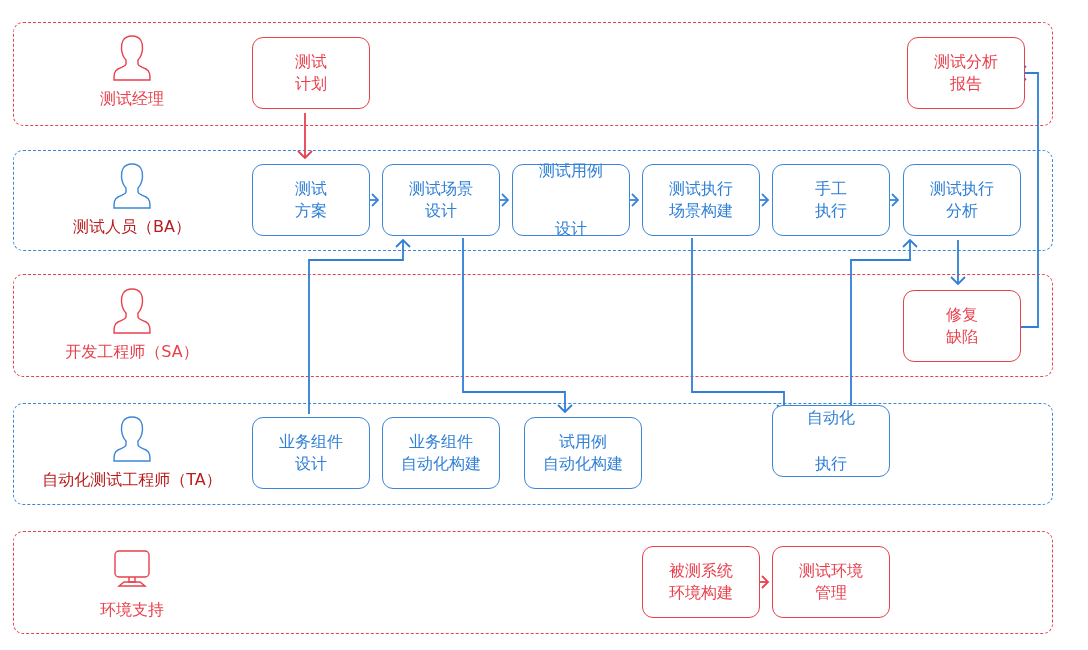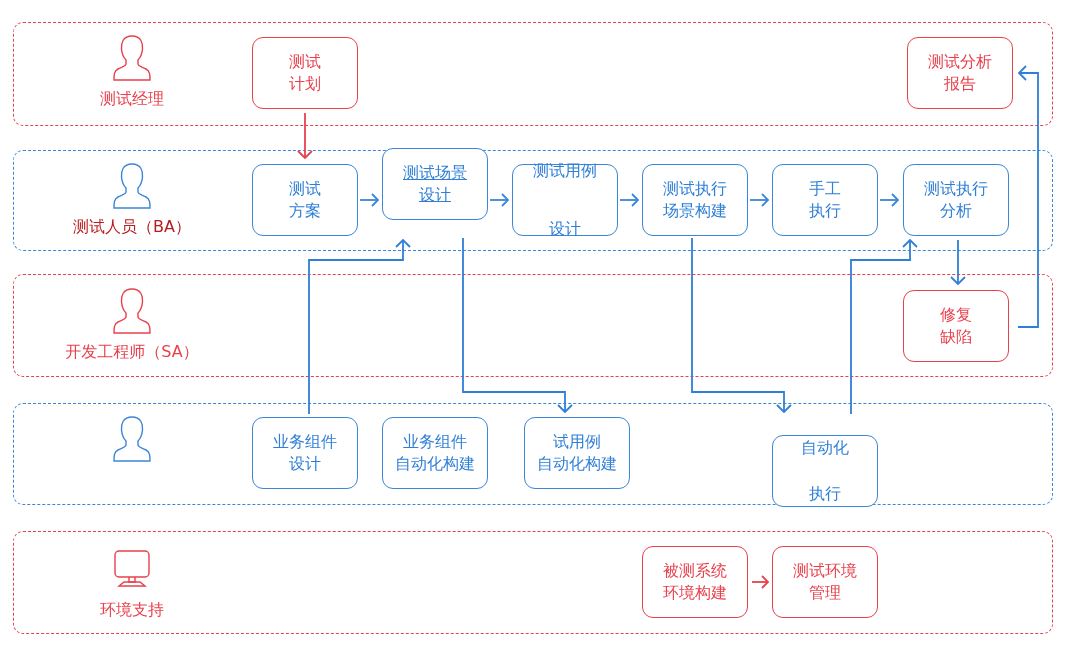--- a/index.html
+++ b/index.html
@@ -6,21 +6,21 @@
   body { width: 1088px; height: 650px; position: relative; overflow: hidden;
          font-family: "DejaVu Sans", "Liberation Sans", sans-serif; }
   .lane { position: absolute; left: 13px; width: 1040px; border-radius: 10px;
           box-sizing: border-box; }
   .lane.red { border: 1.3px dashed #e8414d; }
   .lane.blue { border: 1.3px dashed #3b86d6; }
   .role { position: absolute; text-align: center; font-size: 16px; white-space: nowrap; }
   .role.red { color: #e8414d; }
   .role.blue { color: #b91c1c; }
   .role .ico { display: block; margin: 0 auto 6px auto; }
-  .box { position: absolute; width: 106px; height: 72px; box-sizing: border-box;
+  .box { position: absolute; width: 118px; height: 72px; box-sizing: border-box;
          border-radius: 11px; display: flex; flex-direction: column;
          align-items: center; justify-content: center; font-size: 16px;
          line-height: 22px; background: #fff; text-align: center; cursor: pointer; }
   .box.red { border: 1.3px solid #e8414d; color: #e8414d; }
   .box.blue { border: 1.3px solid #3b86d6; color: #2f7fd6; }
   .box span { display: block; white-space: nowrap; }
   svg.wires { position: absolute; left: 0; top: 0; pointer-events: none; }
 </style>
 </head>
 <body>
@@ -46,20 +46,21 @@
 <div class="role red" style="left:42px;width:180px;top:286px;">
   <svg class="ico" width="40" height="50" viewBox="0 0 40 50">
     <path d="M20 3 C11 3 9 10 9.5 16 C10 21 12 25 14 27 L14 31 C14 33 10 34 6 36 C2 38 2 42 2 47 L38 47 C38 42 38 38 34 36 C30 34 26 33 26 31 L26 27 C28 25 30 21 30.5 16 C31 10 29 3 20 3 Z" fill="none" stroke="#e8414d" stroke-width="1.4"></path>
   </svg>
   <span>开发工程师（SA）</span>
 </div>
 <div class="role blue" style="left:22px;width:220px;top:414px;">
   <svg class="ico" width="40" height="50" viewBox="0 0 40 50">
     <path d="M20 3 C11 3 9 10 9.5 16 C10 21 12 25 14 27 L14 31 C14 33 10 34 6 36 C2 38 2 42 2 47 L38 47 C38 42 38 38 34 36 C30 34 26 33 26 31 L26 27 C28 25 30 21 30.5 16 C31 10 29 3 20 3 Z" fill="none" stroke="#3b86d6" stroke-width="1.4"></path>
   </svg>
+  <span>自动化测试工程师（TA）</span>
 </div>
 <div class="role red" style="left:82px;width:100px;top:548px;text-align:center;">
   <svg class="ico" width="40" height="46" viewBox="0 0 40 46">
     <rect x="3" y="3" width="34" height="26" rx="4" fill="none" stroke="#e8414d" stroke-width="1.4"></rect>
     <path d="M17 29 L17 34 L23 34 L23 29" fill="none" stroke="#e8414d" stroke-width="1.4"></path>
     <path d="M7 38 L12 34 L28 34 L33 38 Z" fill="none" stroke="#e8414d" stroke-width="1.4"></path>
   </svg>
   <span>环境支持</span>
 </div>
 
@@ -110,21 +111,21 @@
 </div>
 <div class="box red" style="left:907px;top:37px;">
   <span>测试分析</span>
   <span>报告</span>
 </div>
 
 <div class="box blue" style="left:252px;top:164px;">
   <span>测试</span>
   <span>方案</span>
 </div>
-<div class="box blue" style="left:382px;top:148px;text-decoration:underline;">
+<div class="box blue" style="left:382px;top:164px;">
   <span>测试场景</span>
   <span>设计</span>
 </div>
 <div class="box blue" style="left:512px;top:164px;gap:36px;">
   <span>测试用例</span>
   <span>设计</span>
 </div>
 <div class="box blue" style="left:642px;top:164px;">
   <span>测试执行</span>
   <span>场景构建</span>
@@ -148,21 +149,21 @@
   <span>设计</span>
 </div>
 <div class="box blue" style="left:382px;top:417px;">
   <span>业务组件</span>
   <span>自动化构建</span>
 </div>
 <div class="box blue" style="left:524px;top:417px;">
   <span>试用例</span>
   <span>自动化构建</span>
 </div>
-<div class="box blue" style="left:772px;top:435px;gap:24px;">
+<div class="box blue" style="left:772px;top:405px;gap:24px;">
   <span>自动化</span>
   <span>执行</span>
 </div>
 
 <div class="box red" style="left:642px;top:546px;">
   <span>被测系统</span>
   <span>环境构建</span>
 </div>
 <div class="box red" style="left:772px;top:546px;">
   <span>测试环境</span>

